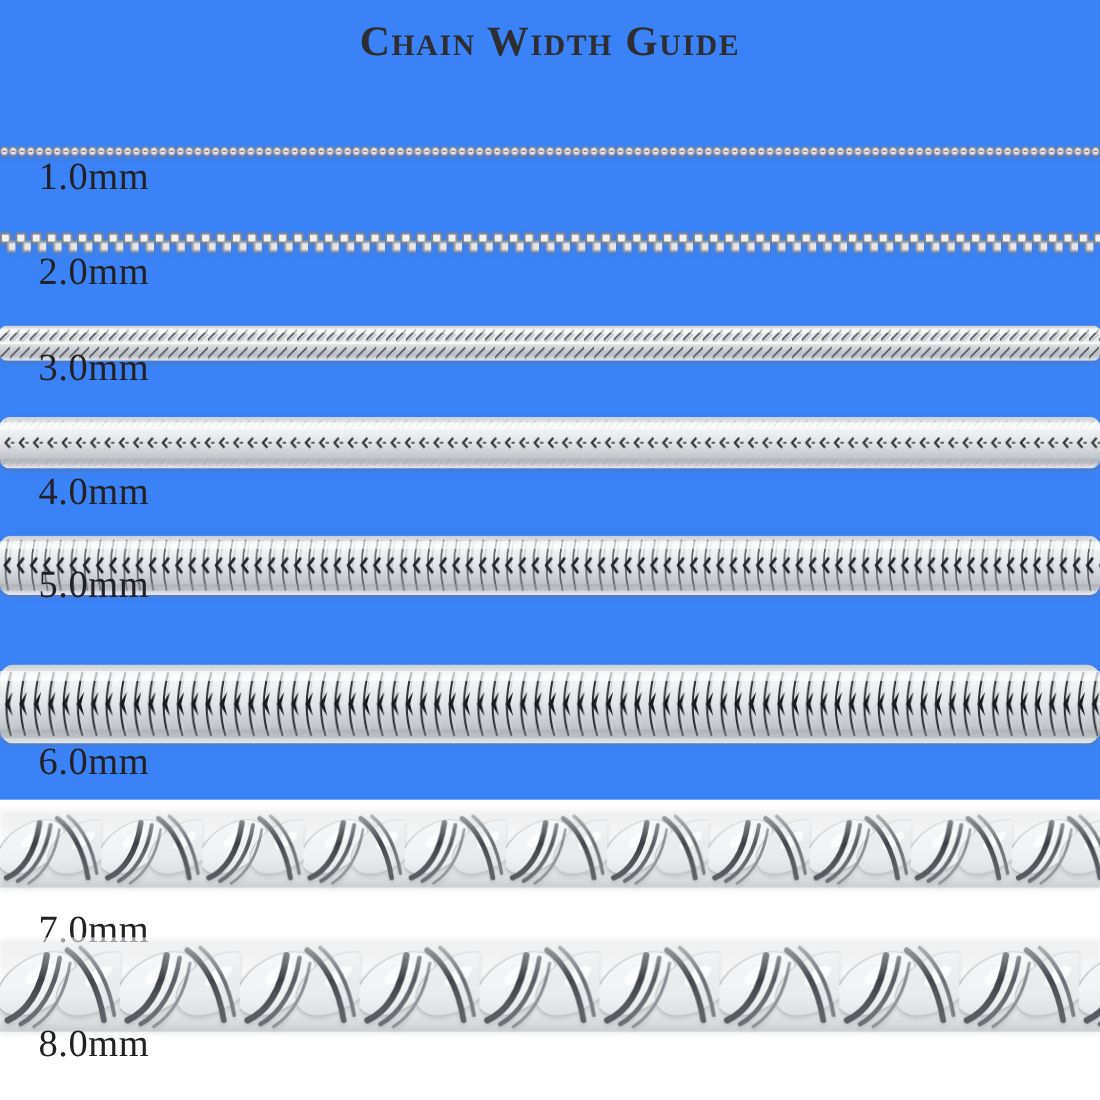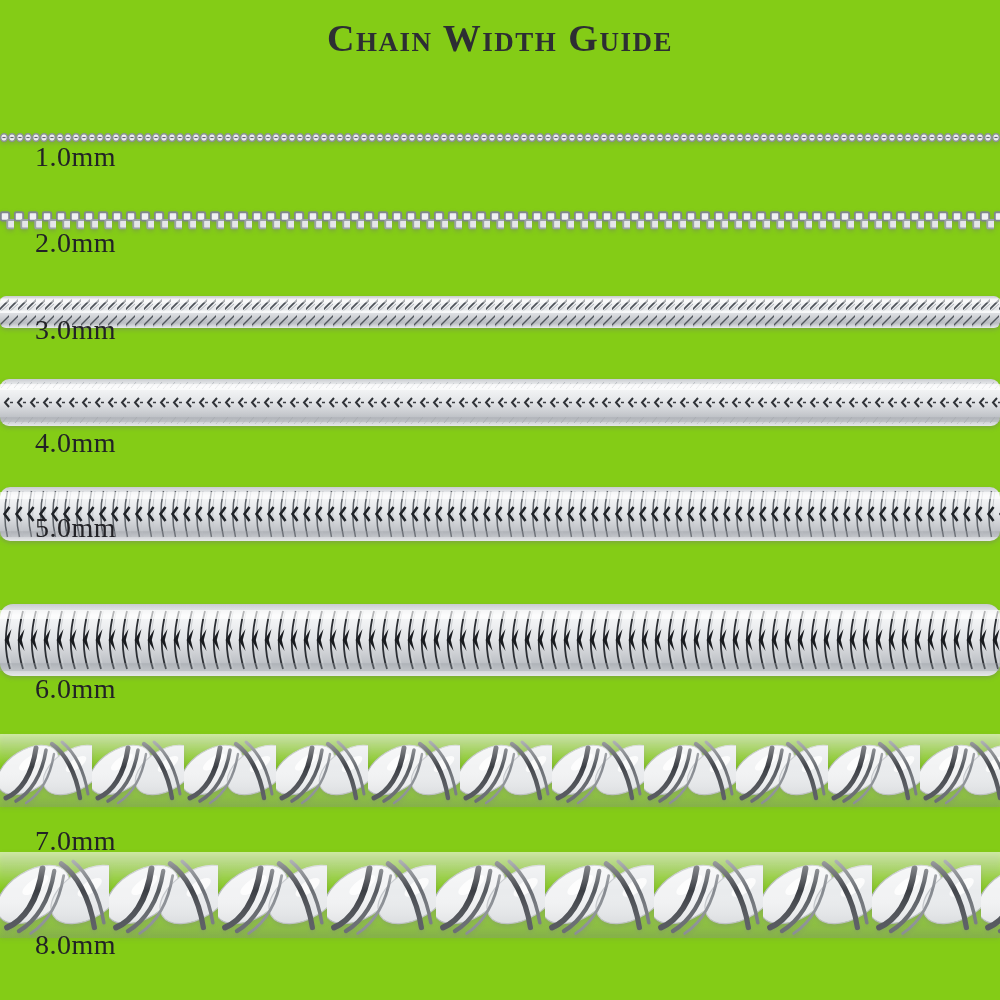--- a/index.html
+++ b/index.html
@@ -2,35 +2,35 @@
 <html><head>
 <meta charset="utf-8">
 <style>
   html,body{margin:0;padding:0;}
   body{
     width:1000px;height:1000px;
     background:#ffffff;
     font-family:"Liberation Serif", serif;
     overflow:hidden;
   }
-  .page{position:relative;width:1000px;height:1000px;background:#84cc16;}
+  .page{position:relative;width:1000px;height:727px;background:#3b82f6;}
   .title{
     position:absolute;top:16px;left:0;width:1000px;margin:0;
     text-align:center;
     font-size:38px;font-weight:600;letter-spacing:1.5px;
     font-variant:small-caps;
     color:#2d2e33;
   }
   .chain{
     position:absolute;left:0;width:1000px;display:block;
     filter:drop-shadow(0 2px 2px rgba(110,112,118,.38));
   }
   .size-label{
     position:absolute;left:35px;
-    font-size:28px;line-height:1;letter-spacing:.5px;
+    font-size:35px;line-height:1;letter-spacing:.5px;
     color:#222226;
   }
   .defsonly{position:absolute;width:0;height:0;}
   
   .c1{top:131px;height:13px}.l1{top:143px}
   .c2{top:209px;height:23px}.l2{top:229px}
   .c3{top:296px;height:32px}.l3{top:316px}
   .c4{top:379px;height:47px}.l4{top:429px}
   .c5{top:487px;height:54px}.l5{top:514px}
   .c6{top:604px;height:72px}.l6{top:675px}

